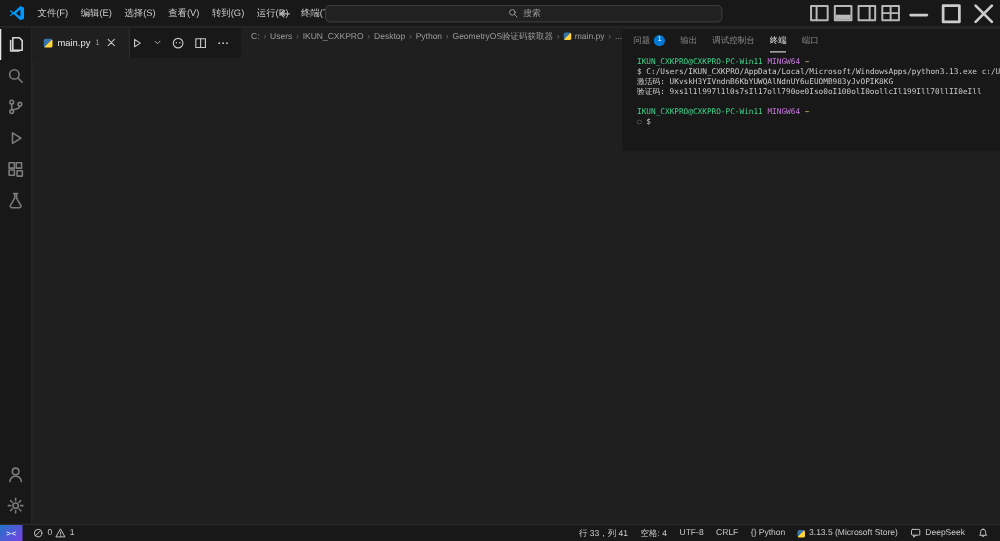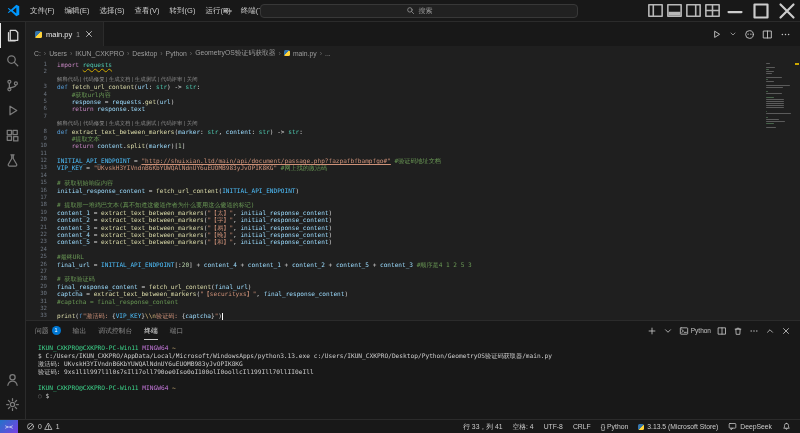--- a/index.html
+++ b/index.html
@@ -25,21 +25,21 @@
 
   
   .main{flex:1;display:flex;min-height:0;}
   .activitybar{width:26px;flex:0 0 auto;background:#181818;border-right:1px solid #2b2b2b;
     display:flex;flex-direction:column;align-items:center;padding-top:1px;}
   .ab-icon{width:25px;height:25px;display:flex;align-items:center;justify-content:center;color:#7c7c7c;}
   .ab-icon svg{width:15px;height:15px;}
   .ab-icon.active{color:#d7d7d7;box-shadow:inset 1px 0 0 #e7e7e7;}
   .ab-bottom{margin-top:auto;margin-bottom:2px;display:flex;flex-direction:column;align-items:center;}
 
-  .editor-zone{flex:1;display:flex;flex-direction:column;min-width:0;}
+  .editor-zone{flex:1;display:flex;flex-direction:row;min-width:0;}
 
   
   .tabbar{height:24px;flex:0 0 auto;background:#181818;display:flex;align-items:stretch;}
   .tab{display:flex;align-items:center;gap:4px;padding:0 9px;background:#1f1f1f;
     border-right:1px solid #2b2b2b;font-size:7.5px;color:#e7e7e7;}
   .pyicon{width:7px;height:7px;border-radius:1.5px;flex:0 0 auto;
     background:linear-gradient(135deg,#3776ab 50%,#ffd43b 50%);}
   .tab-badge{color:#9d9d9d;font-size:6.5px;}
   .tab-close{width:10px;height:10px;color:#cccccc;display:flex;align-items:center;justify-content:center;}
   .editor-actions{margin-left:auto;display:flex;align-items:center;gap:7px;padding-right:9px;color:#c5c5c5;}

